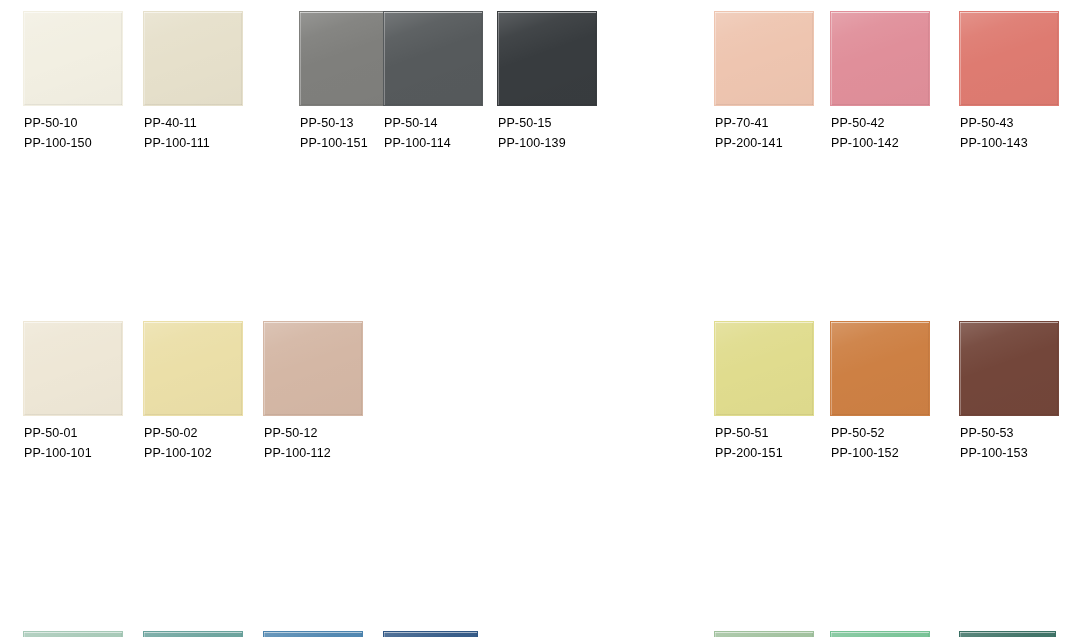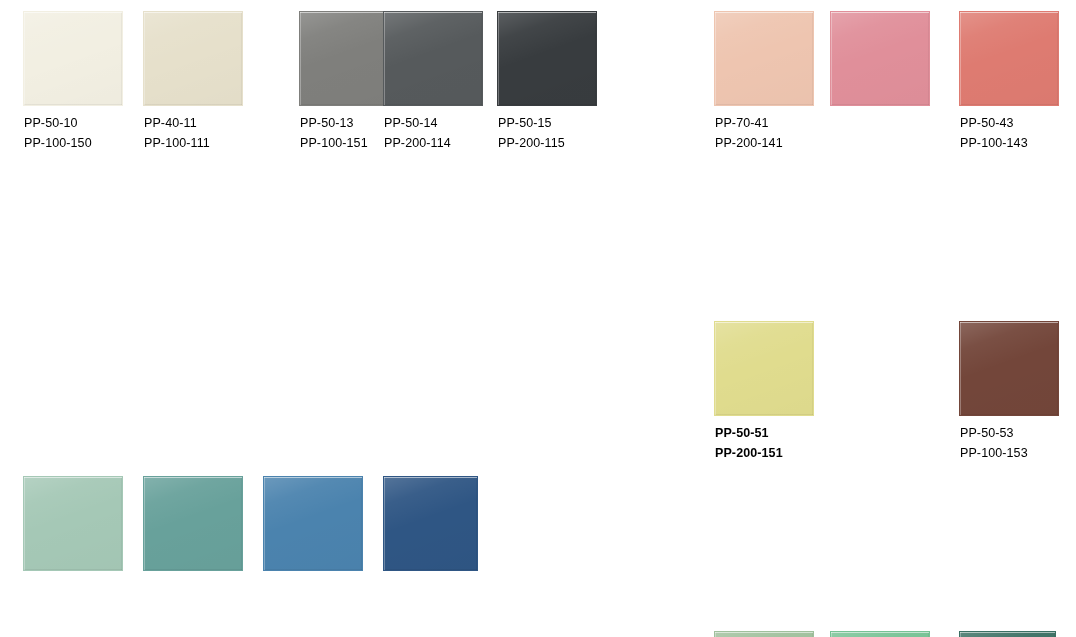--- a/index.html
+++ b/index.html
@@ -101,32 +101,55 @@
         <div class="swatch" style="background-color: rgb(127, 127, 124);"></div>
         <div class="labels">
           <div class="label">PP-50-13</div>
           <div class="label">PP-100-151</div>
         </div>
       </div>
       <div class="cell" style="left:383px;">
         <div class="swatch" style="background-color: rgb(86, 90, 92);"></div>
         <div class="labels">
           <div class="label">PP-50-14</div>
-          <div class="label">PP-200-114</div>
+          <div class="label">PP-100-114</div>
         </div>
       </div>
       <div class="cell" style="left:497px;">
         <div class="swatch" style="background-color: rgb(56, 60, 63);"></div>
         <div class="labels">
           <div class="label">PP-50-15</div>
-          <div class="label">PP-200-115</div>
-        </div>
-      </div>
-    </div>
-
+          <div class="label">PP-100-139</div>
+        </div>
+      </div>
+    </div>
+
+    <div class="row" style="top:0;">
+      <div class="cell" style="left:23px;top:155px;">
+        <div class="swatch" style="background-color: rgb(238, 231, 214);"></div>
+        <div class="labels">
+          <div class="label">PP-50-01</div>
+          <div class="label">PP-100-101</div>
+        </div>
+      </div>
+      <div class="cell" style="left:143px;top:155px;">
+        <div class="swatch" style="background-color: rgb(235, 223, 168);"></div>
+        <div class="labels">
+          <div class="label">PP-50-02</div>
+          <div class="label">PP-100-102</div>
+        </div>
+      </div>
+      <div class="cell" style="left:263px;top:155px;">
+        <div class="swatch" style="background-color: rgb(212, 183, 165);"></div>
+        <div class="labels">
+          <div class="label">PP-50-12</div>
+          <div class="label">PP-100-112</div>
+        </div>
+      </div>
+    </div>
 
     <div class="row" style="top:0;">
       <div class="cell" style="left:23px;top:310px;">
         <div class="swatch" style="background-color: rgb(165, 200, 182);"></div>
 
       </div>
       <div class="cell" style="left:143px;top:310px;">
         <div class="swatch" style="background-color: rgb(104, 161, 155);"></div>
 
       </div>
@@ -153,38 +176,49 @@
     <div class="row" style="top:0;">
       <div class="cell" style="left:14px;">
         <div class="swatch" style="background-color: rgb(238, 197, 176);"></div>
         <div class="labels">
           <div class="label">PP-70-41</div>
           <div class="label">PP-200-141</div>
         </div>
       </div>
       <div class="cell" style="left:130px;">
         <div class="swatch" style="background-color: rgb(224, 143, 154);"></div>
+        <div class="labels">
+          <div class="label">PP-50-42</div>
+          <div class="label">PP-100-142</div>
+        </div>
       </div>
       <div class="cell" style="left:259px;">
         <div class="swatch" style="background-color: rgb(222, 123, 113);"></div>
         <div class="labels">
           <div class="label">PP-50-43</div>
           <div class="label">PP-100-143</div>
         </div>
       </div>
     </div>
 
     <div class="row" style="top:0;">
-      <div class="cell" style="left:14px;top:155px;font-weight:bold;">
+      <div class="cell" style="left:14px;top:155px;">
         <div class="swatch" style="background-color: rgb(224, 220, 142);"></div>
         <div class="labels">
           <div class="label">PP-50-51</div>
           <div class="label">PP-200-151</div>
         </div>
       </div>
+      <div class="cell" style="left:130px;top:155px;">
+        <div class="swatch" style="background-color: rgb(205, 128, 68);"></div>
+        <div class="labels">
+          <div class="label">PP-50-52</div>
+          <div class="label">PP-100-152</div>
+        </div>
+      </div>
       <div class="cell" style="left:259px;top:155px;">
         <div class="swatch" style="background-color: rgb(115, 70, 58);"></div>
         <div class="labels">
           <div class="label">PP-50-53</div>
           <div class="label">PP-100-153</div>
         </div>
       </div>
     </div>
 
     <div class="row" style="top:0;">

